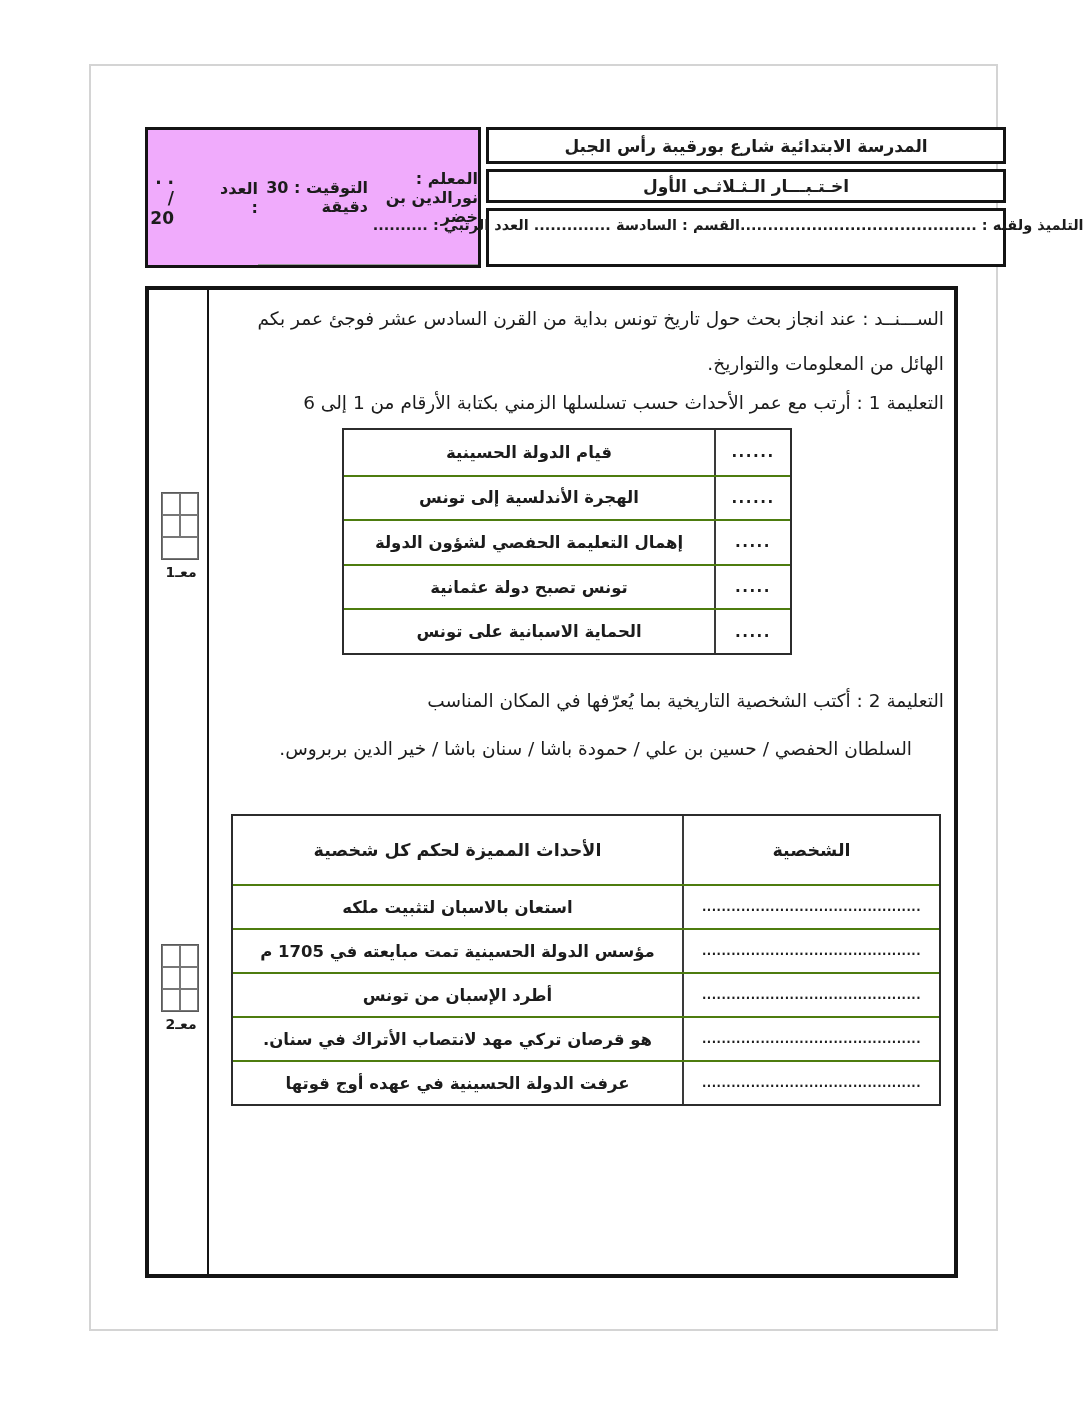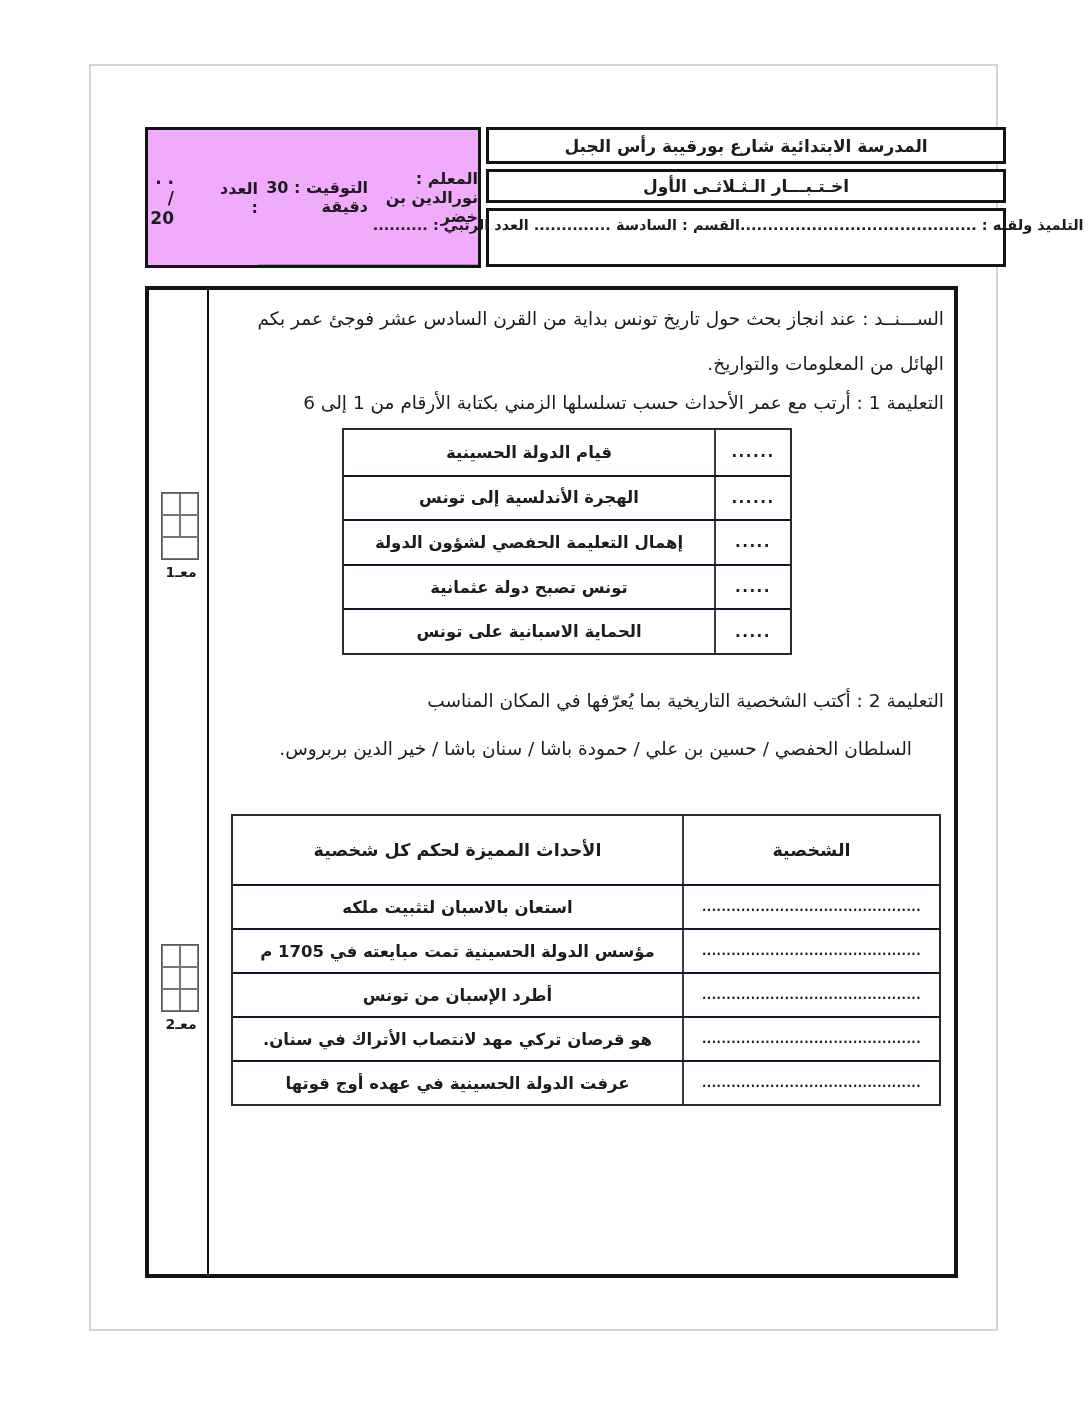--- a/index.html
+++ b/index.html
@@ -77,21 +77,21 @@
     direction:rtl; text-align:right;
     font-size:18.5px; font-weight:normal; line-height:45px;
   }
   .line { white-space:nowrap; }
 
   
   .tbl {
     position:absolute; direction:ltr;
     border:2.5px solid #2c2c2c; background:#fff;
   }
-  .trow { display:grid; border-top:2px solid #0f172a; }
+  .trow { display:grid; border-top:2px solid #4d7c0f; }
   .trow:first-child { border-top:none; }
   .tbl .cell {
     direction:rtl; display:flex; align-items:center; justify-content:center;
     font-size:16.5px; font-weight:bold; text-align:left; padding:0 6px;
   }
   .tbl .cell + .cell { border-left:0; }
   .tbl .cell:first-child { border-right:2px solid #3a3a3a; }
 
   #events-table { left:193px; top:138px; width:450px; }
   #events-table .trow { grid-template-columns:372px 1fr; height:44.6px; }

